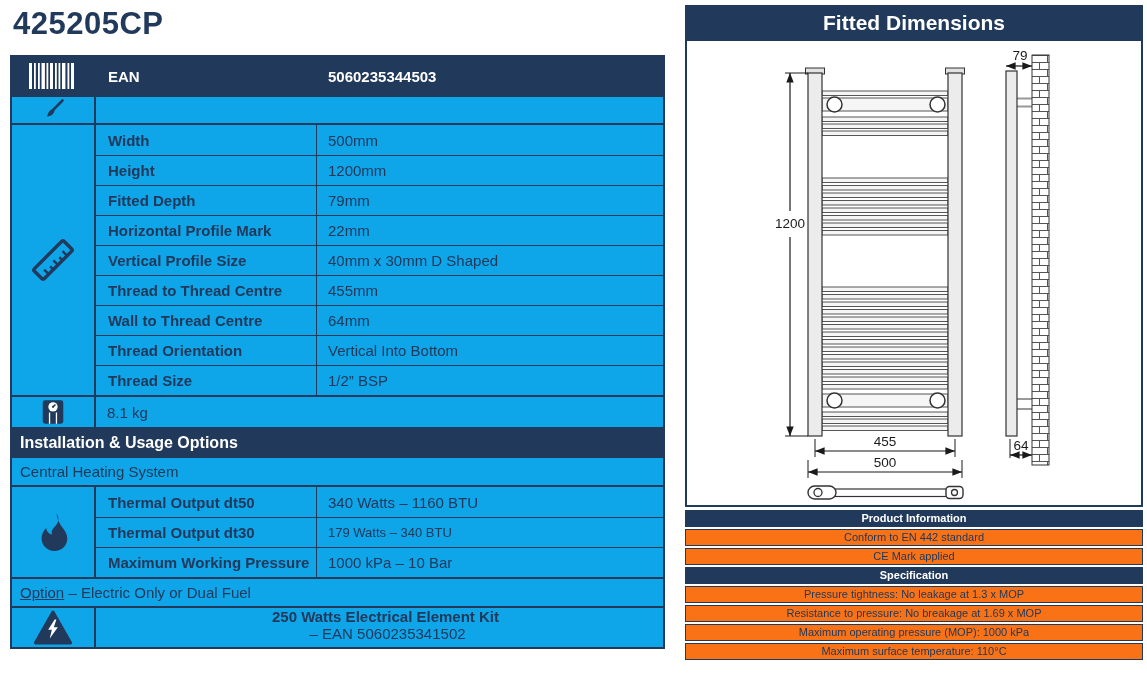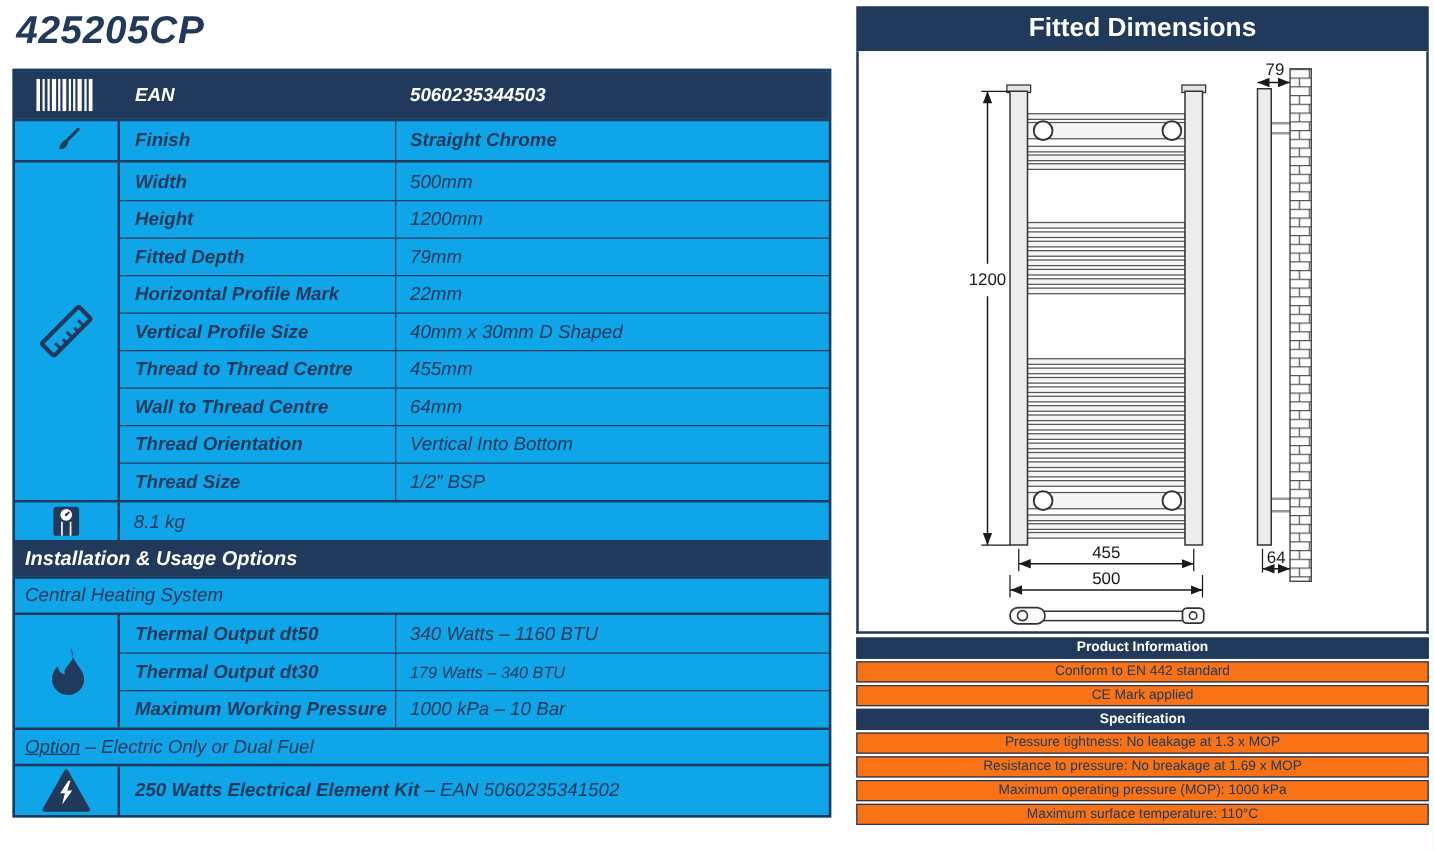--- a/index.html
+++ b/index.html
@@ -1,21 +1,21 @@
 <!DOCTYPE html>
 <html><head>
 <meta charset="utf-8">
 <style>
   :root { --navy:#21395b; }
   * { box-sizing:border-box; margin:0; padding:0; }
   html,body { width:1147px; height:680px; background:#fff; font-family:"Liberation Sans",sans-serif; color:var(--navy); overflow:hidden; }
   body { position:relative; }
 
   
-  .left-panel { position:absolute; left:10px; top:4px; width:655px;font-style:italic; }
+  .left-panel { position:absolute; left:10px; top:4px; width:655px; }
   .page-title { font-size:31px; font-weight:bold; letter-spacing:.5px; margin:2px 0 13px 3px; color:var(--navy); }
 
   .spec-table { border:2px solid var(--navy); display:flex; flex-direction:column; background:#0ea5e9; }
   .sect { display:flex; align-items:stretch; border-top:2px solid var(--navy); }
   .sect:first-child { border-top:none; }
   .icon-cell { flex:0 0 84px; border-right:2px solid var(--navy); display:flex; align-items:center; justify-content:center; }
   .sect-rows { flex:1 1 auto; display:flex; flex-direction:column; }
   .trow { display:flex; align-items:stretch; height:30px; border-top:1.5px solid var(--navy); }
   .sect-rows .trow:first-child { border-top:none; }
   .tlabel { flex:0 0 221px; border-right:1.5px solid var(--navy); font-weight:bold; font-size:15px; display:flex; align-items:center; padding-left:12px; }
@@ -26,21 +26,21 @@
   .sect.dark .trow { height:38px; border-top:none; }
   .sect.dark .tlabel { border-right-color:transparent; }
   .sect.dark .icon-cell { border-right-color:transparent; }
 
   .band { border-top:2px solid var(--navy); height:29px; display:flex; align-items:center; padding-left:8px; font-size:15px; white-space:pre-wrap; }
   .band.dark { background:var(--navy); color:#fff; font-weight:bold; font-size:16px; }
   .u { text-decoration:underline; }
   .b { font-weight:bold; }
 
   .sect.electric .trow { height:39px; border-top:none; }
-  .tvalue.full { padding-left:12px; }
+  .tvalue.full { padding-left:12px;flex-direction:column; }
 
   
   .right-panel { position:absolute; left:685px; top:5px; width:458px; }
   .fd-header { background:var(--navy); color:#fff; font-weight:bold; font-size:21px; text-align:center; height:36px; display:flex; align-items:center; justify-content:center; }
   .diagram-box { border:2px solid var(--navy); border-top:none; background:#fff; height:466px; position:relative; }
   .diagram-box svg { display:block; }
   .dim-text { font-size:13.5px; fill:#1a1a1a; font-family:"Liberation Sans",sans-serif; }
 
   .info-rows { margin-top:3px; }
   .info-row { border:1.5px solid var(--navy); margin-top:2px; text-align:center; font-size:11px; line-height:12.5px; padding:1px 0 1.5px; color:var(--navy); background:#f97316; }
@@ -77,26 +77,20 @@
         </div>
       </div>
     </div>
 
     <div class="sect">
       <div class="icon-cell">
         <svg width="26" height="26" viewBox="0 0 26 26">
           <path d="M22.5 3.5 L12.7 13.3" stroke="#21395b" stroke-width="2.6" stroke-linecap="round" fill="none"></path>
           <path d="M13.2 12 C10.2 12.6 8.3 14.6 7.4 18.6 L7.1 19.6 C11.2 19.4 13.7 17.5 14.6 13.6 Z" fill="#21395b"></path>
         </svg>
-      </div>
-      <div class="sect-rows">
-        <div class="trow" style="height:31px">
-          <div class="tlabel">Finish</div>
-          <div class="tvalue b">Straight Chrome</div>
-        </div>
       </div>
     </div>
 
     <div class="sect">
       <div class="icon-cell">
         <svg width="52" height="52" viewBox="0 0 52 52">
           <g transform="rotate(-45 26 26)">
             <rect x="5" y="19" width="42" height="14" rx="1.5" fill="none" stroke="#21395b" stroke-width="3.4"></rect>
             <path d="M13 33 V26.5 M19.5 33 V28.5 M26 33 V26.5 M32.5 33 V28.5 M39 33 V26.5" stroke="#21395b" stroke-width="2.4" fill="none"></path>
           </g>

